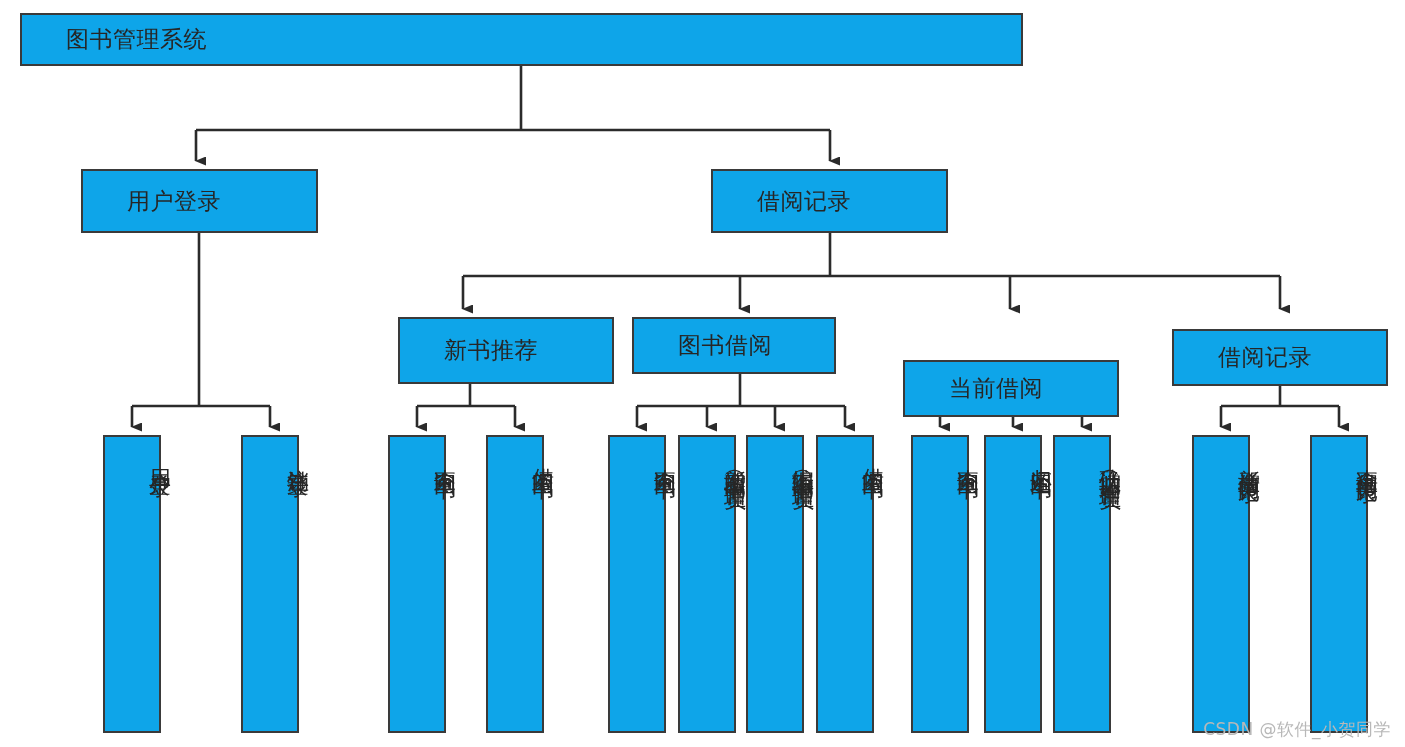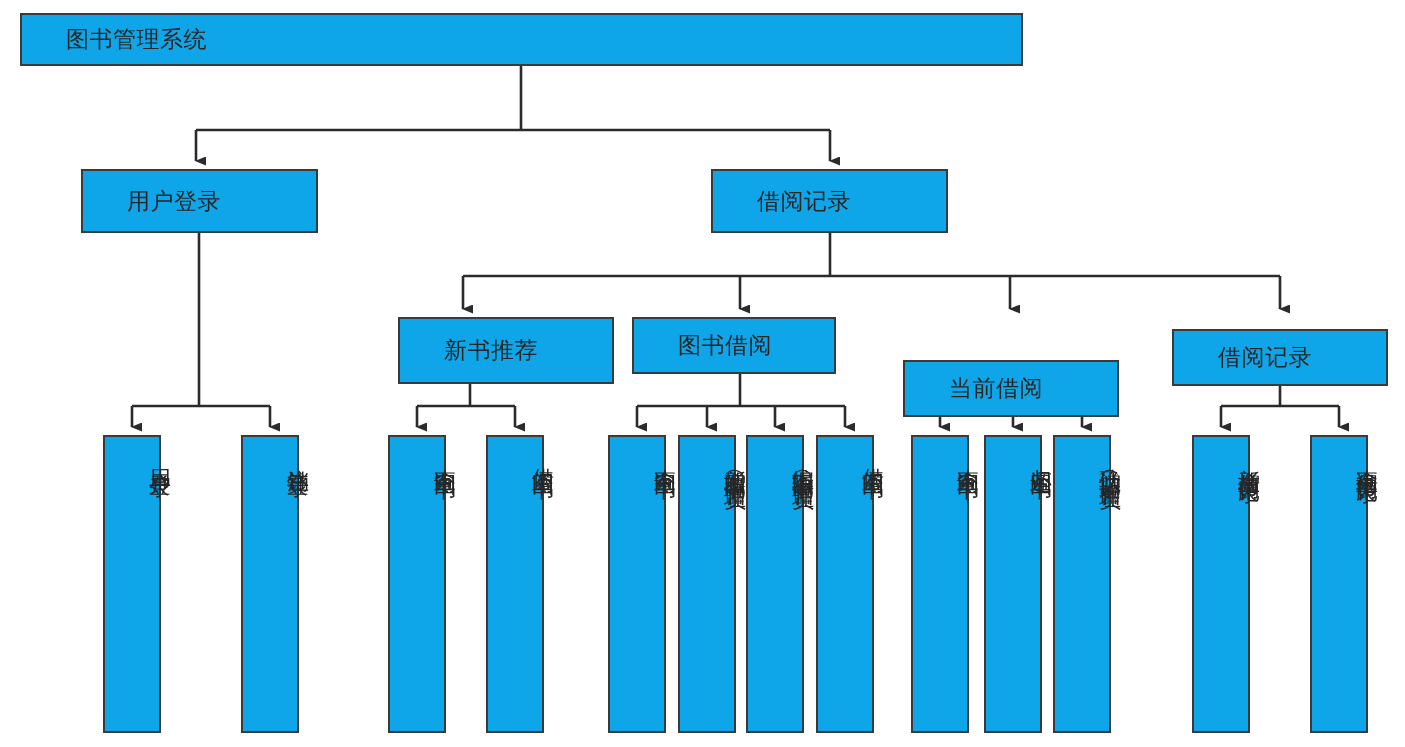--- a/index.html
+++ b/index.html
@@ -168,13 +168,14 @@
         <span class="label">确认归还（管理员）</span>
       </div>
       <div class="node leaf" style="left: 1192px; top: 435px; width: 58px; height: 298px;">
         <span class="label">新增借阅记录</span>
       </div>
       <div class="node leaf" style="left: 1310px; top: 435px; width: 58px; height: 298px;">
         <span class="label">查询借阅记录</span>
       </div>
     </div>
 
+  <div class="watermark">CSDN @软件_小贺同学</div>
 </div>
 
 </body></html>

